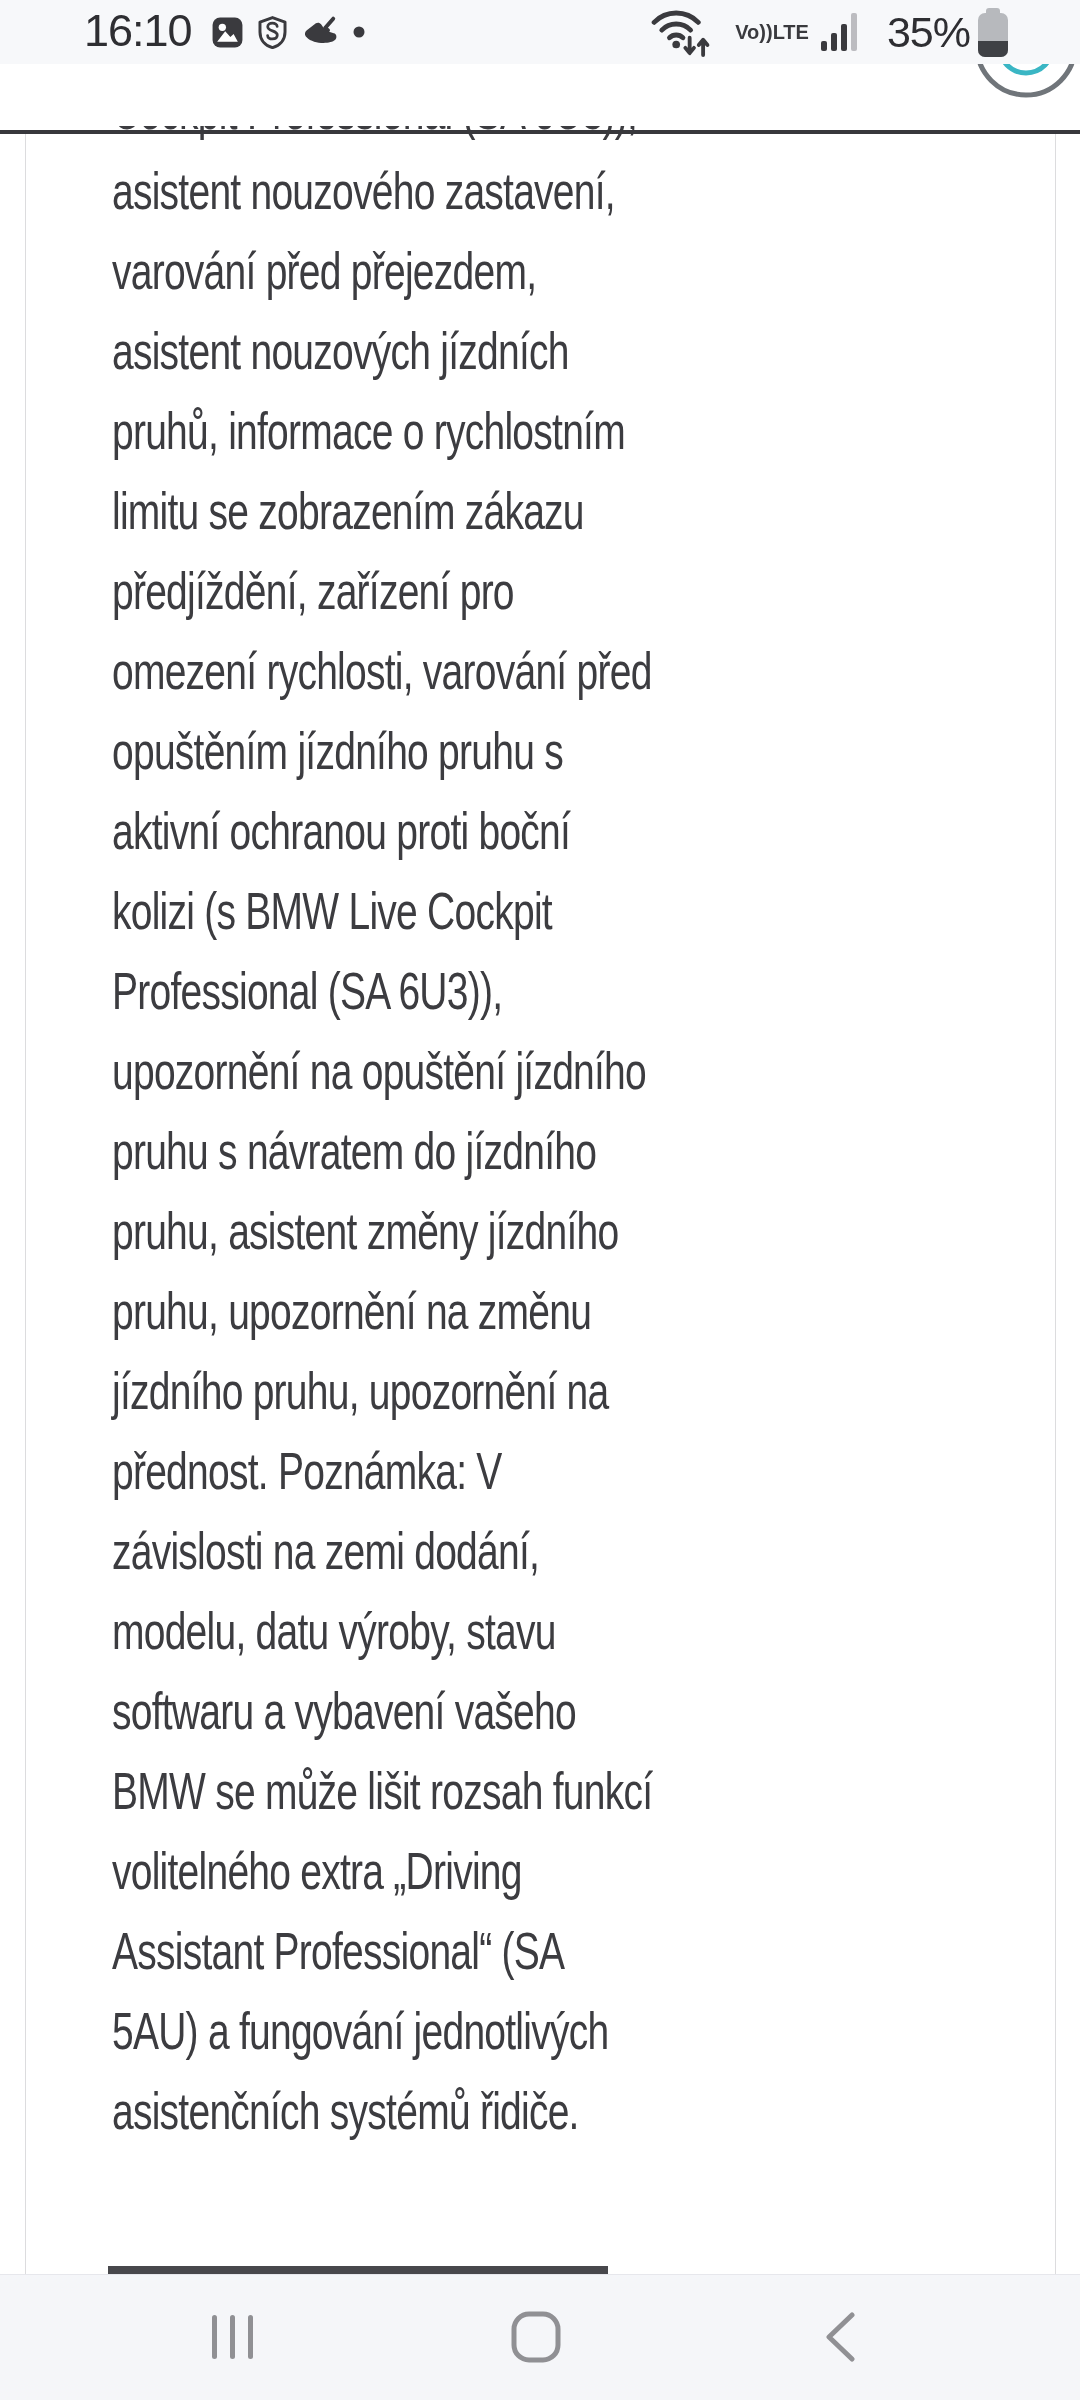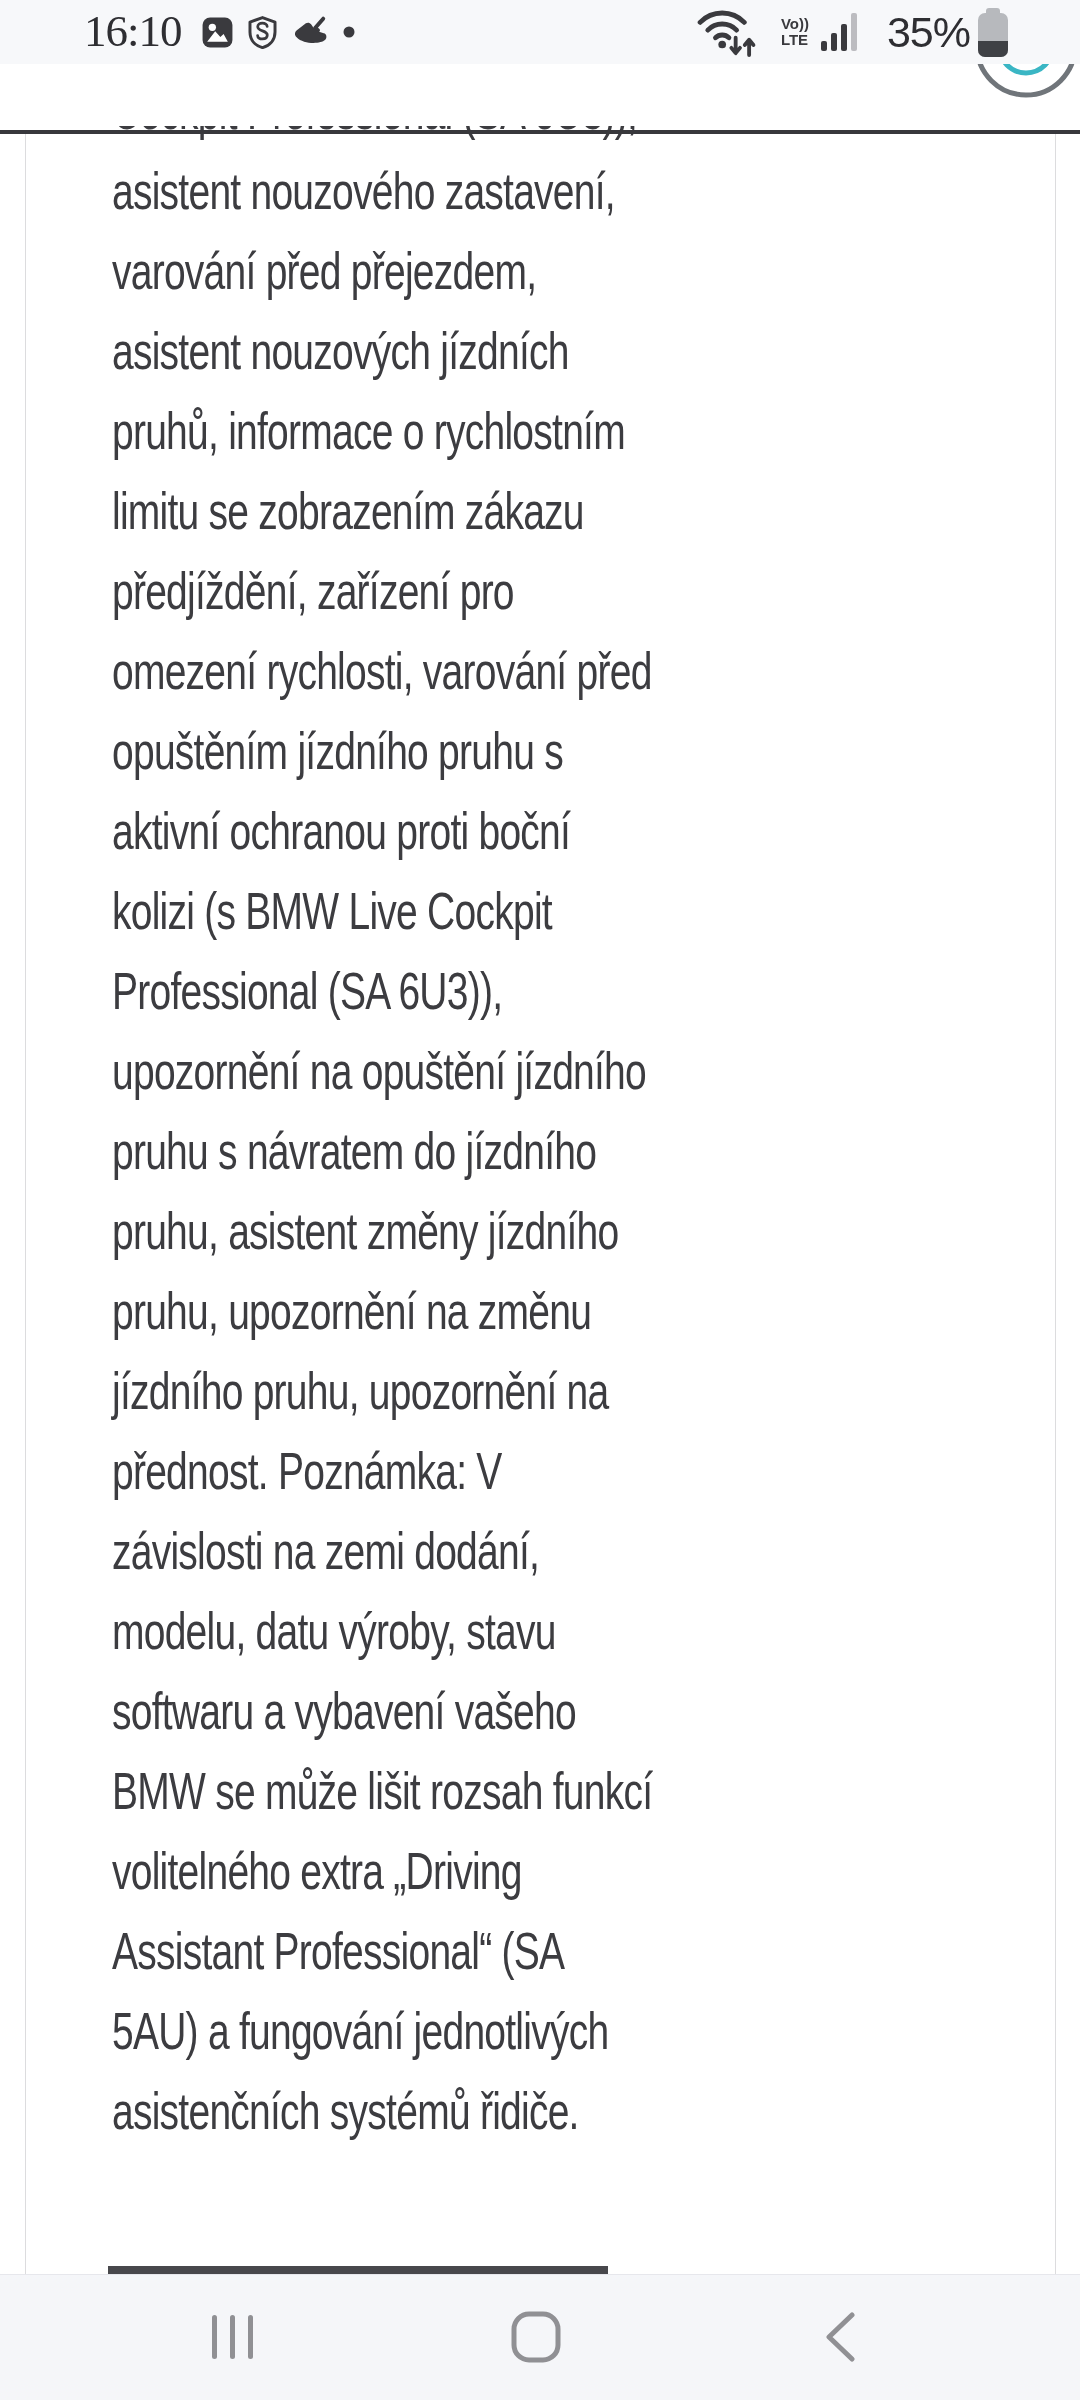--- a/index.html
+++ b/index.html
@@ -28,25 +28,25 @@
   .card-border.left{left:25px;}
   .card-border.right{left:1055px;}
 
   
   .status-bar{
     position:absolute;left:0;top:0;width:1080px;height:64px;background:#f7f8fa;z-index:6;
     display:flex;align-items:center;justify-content:space-between;
     padding:0 72px 0 84px;box-sizing:border-box;color:#2e2e32;
   }
   .sb-left,.sb-right{display:flex;align-items:center;}
-  .sb-time{font-size:45px;letter-spacing:-1px;margin-right:20px;transform:translateY(-1px);font-family:Liberation Serif, serif;}
+  .sb-time{font-size:45px;letter-spacing:-1px;margin-right:20px;transform:translateY(-1px);}
   .sb-icon{display:flex;align-items:center;margin-right:14px;}
   .sb-pct{font-size:43px;letter-spacing:-1px;margin:0 8px 0 10px;}
-  .volte{display:flex;flex-direction:column;align-items:flex-start;justify-content:center;
-         font-size:15px;font-weight:700;line-height:16px;color:#3a3a3e;margin:0 10px;}
+  .volte{display:flex;flex-direction:row;align-items:flex-start;justify-content:center;
+         font-size:20px;font-weight:700;line-height:16px;color:#3a3a3e;margin:0 10px;}
   .battery{width:30px;display:flex;flex-direction:column;align-items:center;}
   .battery .nub{width:14px;height:5px;background:#b7b9bd;border-radius:3px 3px 0 0;}
   .battery .body{width:30px;height:44px;background:#b7b9bd;border-radius:7px;overflow:hidden;
                  display:flex;flex-direction:column;justify-content:flex-end;}
   .battery .charge{width:30px;height:16px;background:#3f4145;}
 
   
   .text-divider{position:absolute;left:108px;top:2266px;width:500px;height:8px;background:#48484c;z-index:2;}
 
   

